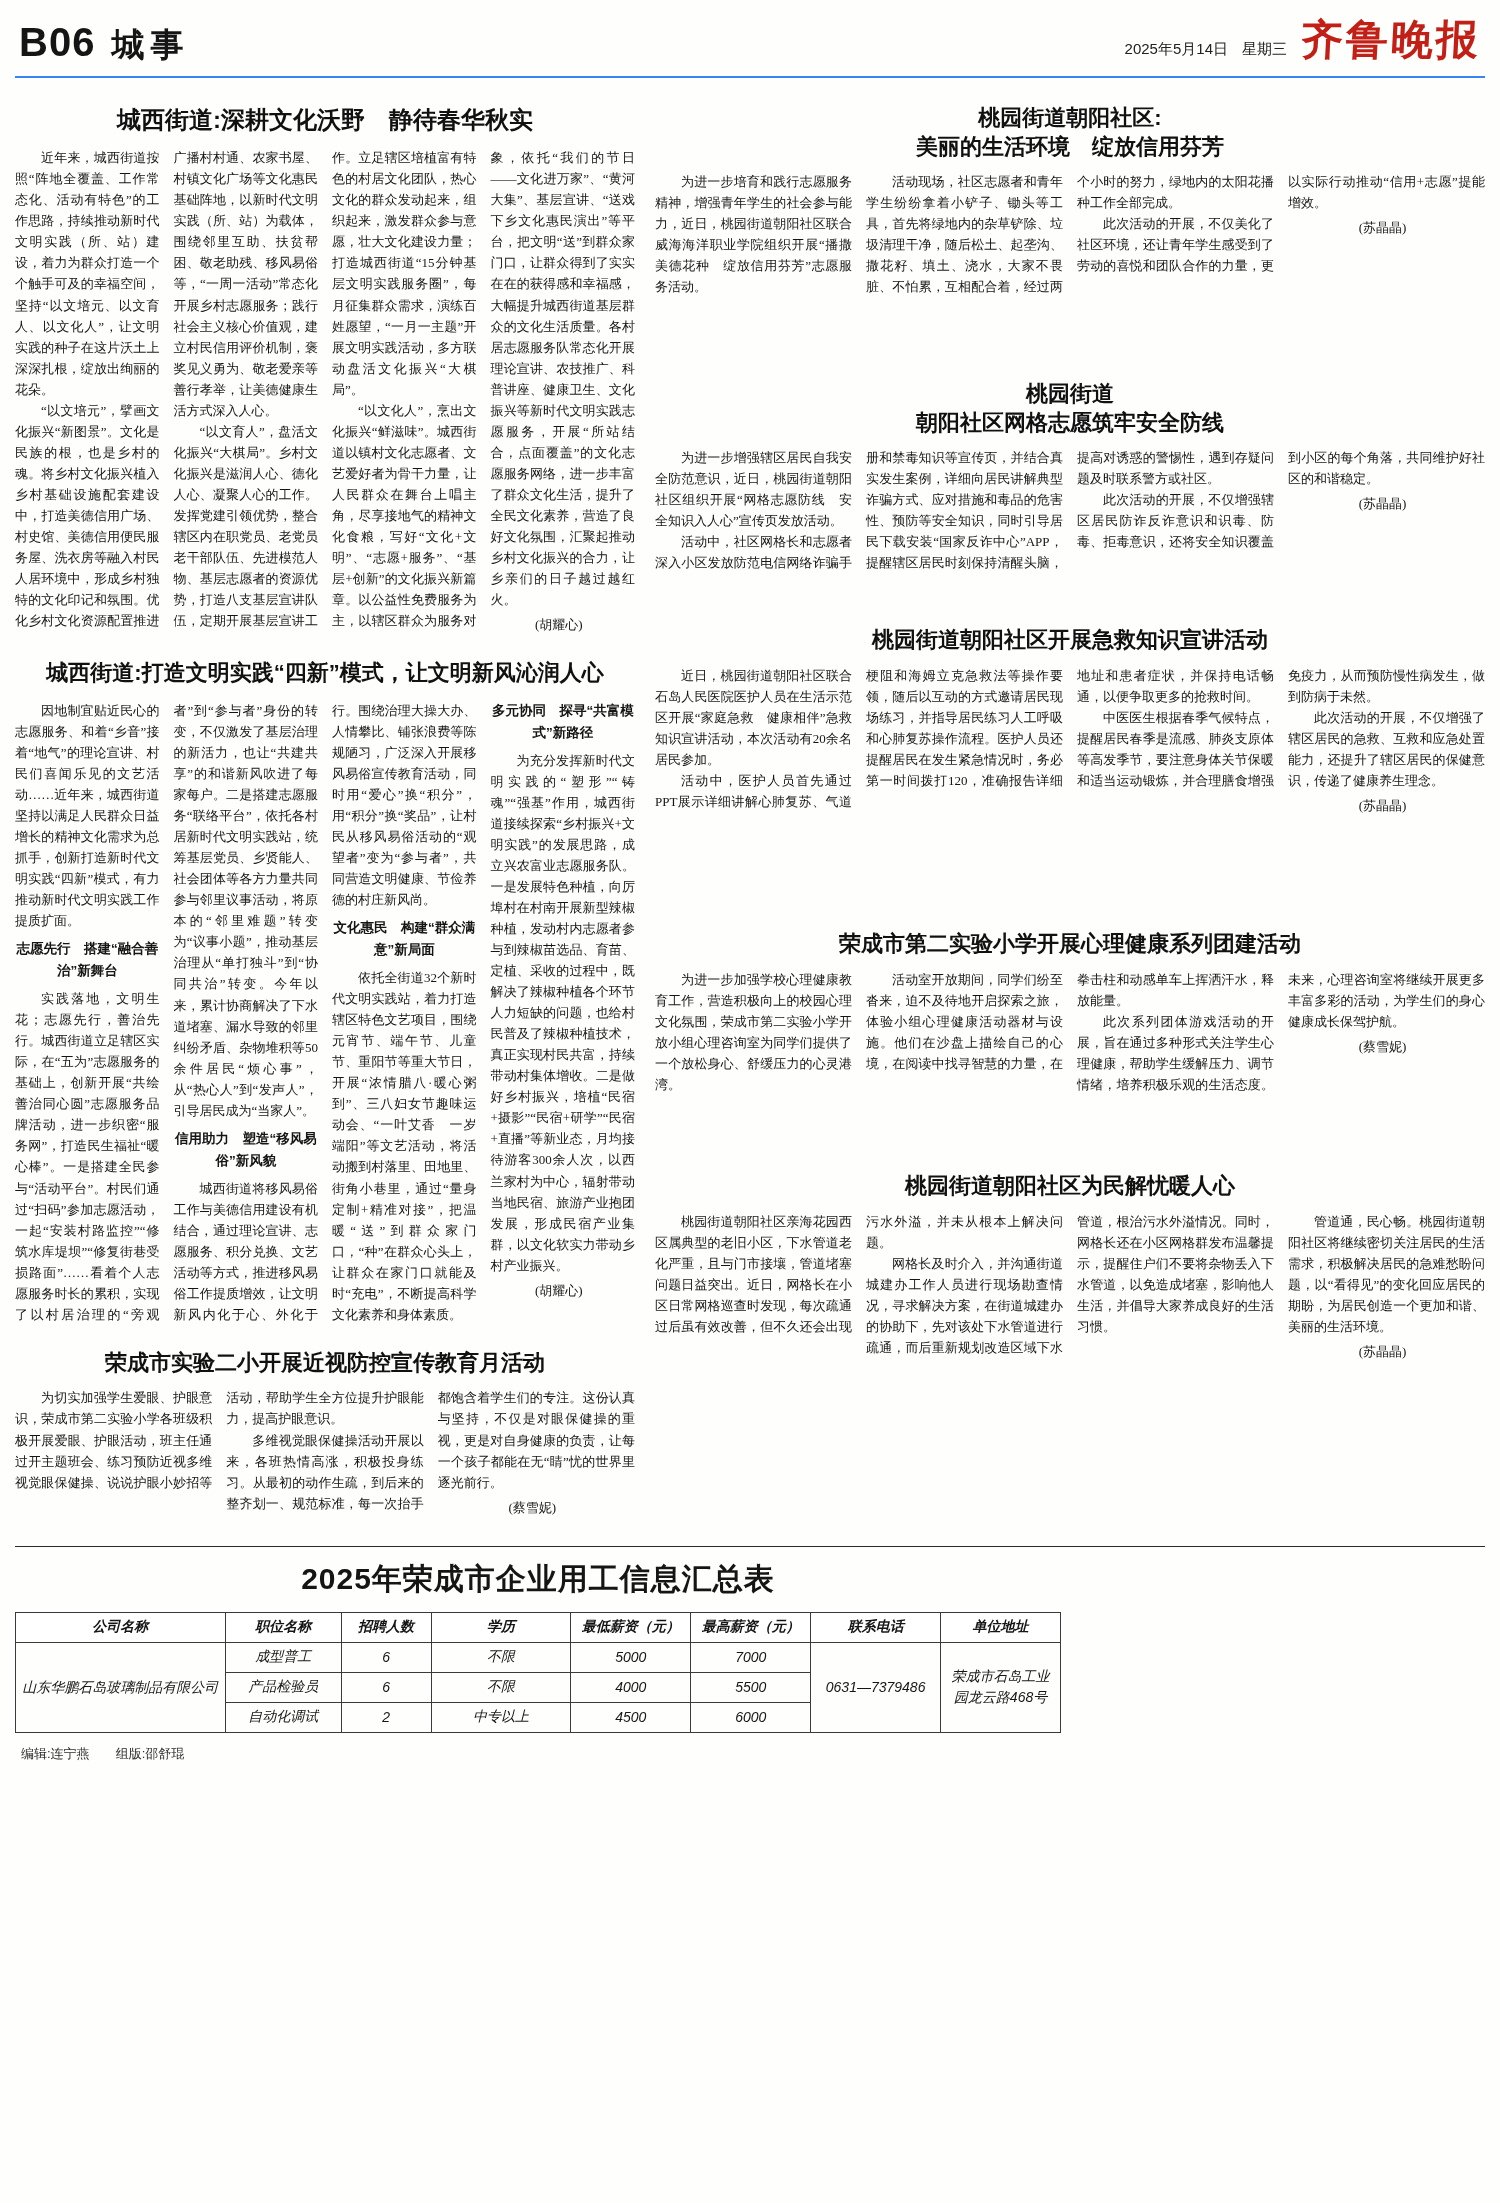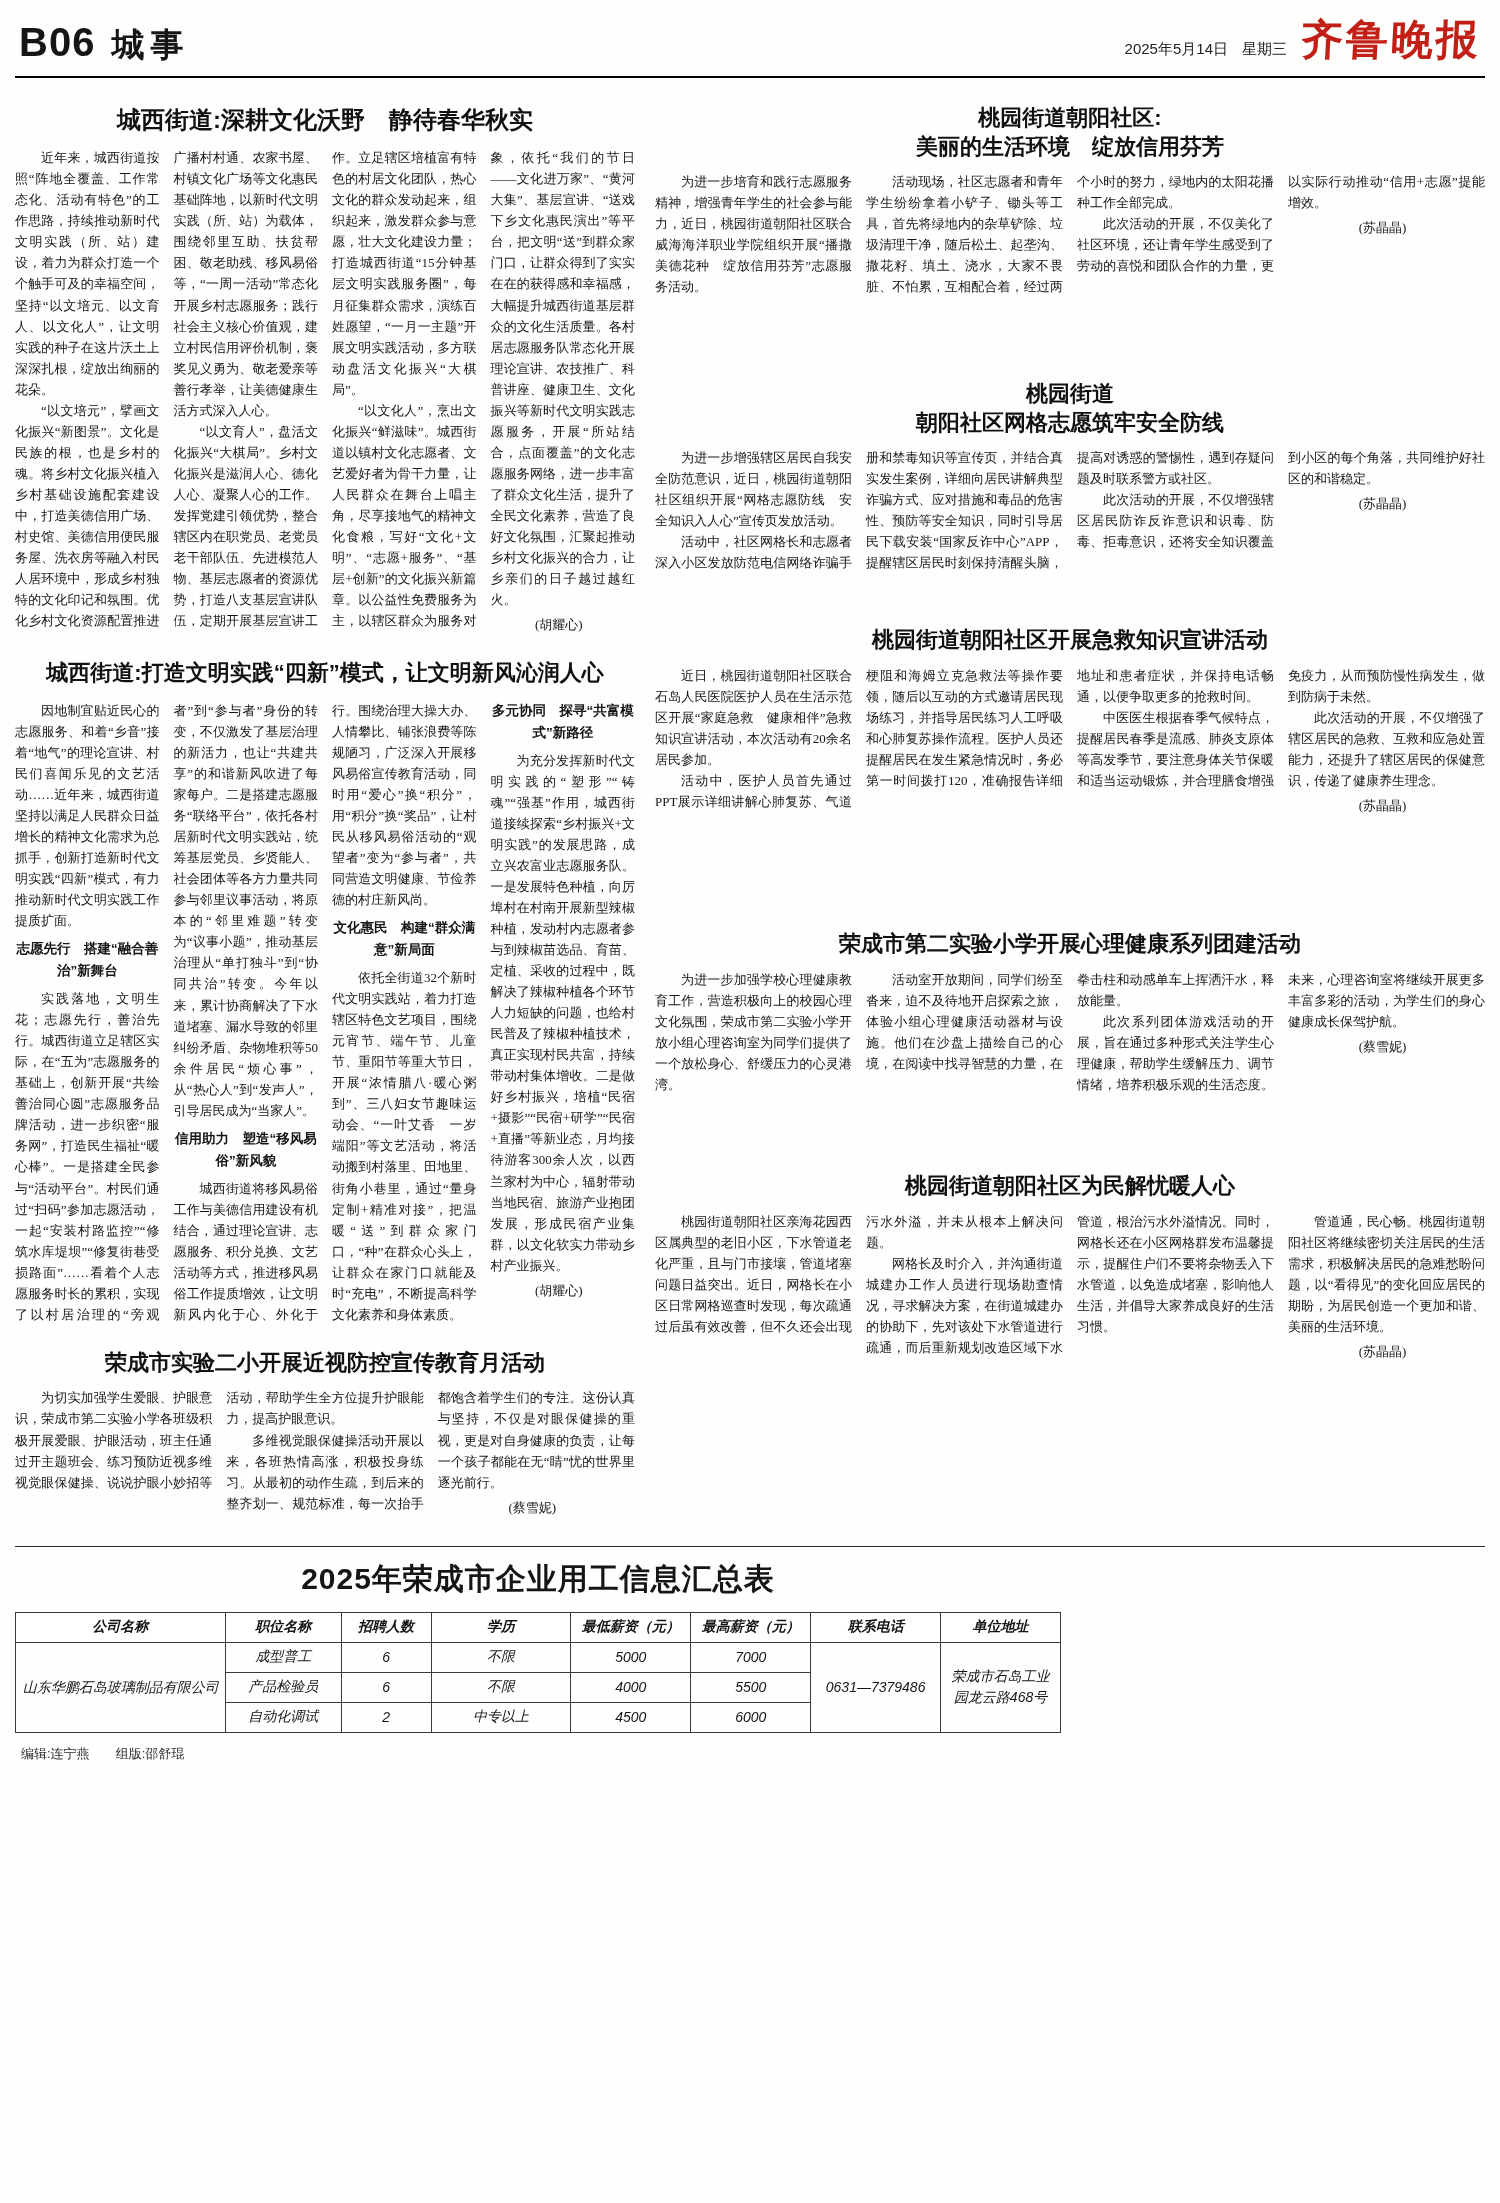--- a/index.html
+++ b/index.html
@@ -11,21 +11,21 @@
     background:#fefefc;
     color:#151515;
     font-family:"Liberation Serif", serif;
     padding:0 15px;
     overflow:hidden;
   }
   
   .masthead {
     display:flex; justify-content:space-between; align-items:flex-end;
     padding:12px 4px 8px 4px;
-    border-bottom:2px solid #000000;
+    border-bottom:2px solid #3b82f6;
   }
   .mast-left { display:flex; align-items:baseline; gap:16px; font-family:"Liberation Sans", sans-serif; }
   .page-code { font-size:40px; font-weight:bold; letter-spacing:1px; }
   .section-name { font-size:33px; font-weight:bold; letter-spacing:6px; }
   .mast-right { display:flex; align-items:baseline; gap:14px; }
   .issue-date, .issue-weekday { font-size:15px; font-family:"Liberation Sans", sans-serif; color:#222; }
   .paper-logo {
     font-size:42px; font-weight:bold;
     font-family:"Liberation Serif", serif;
     letter-spacing:3px;
@@ -72,21 +72,21 @@
     margin-bottom:12px; letter-spacing:1px;
   }
   table.jobs {
     border-collapse:collapse; width:1046px;
     font-size:14px; text-align:center;
     font-family:"Liberation Sans", sans-serif;
     font-style:italic;
   }
   table.jobs th, table.jobs td { border:1px solid #3a3a3a; padding:4px 6px; height:30px; }
   table.jobs th { font-weight:bold; background:#fff; }
-  td.company { width:210px; padding:4px 34px; line-height:1.5;text-align:right; }
+  td.company { width:210px; padding:4px 34px; line-height:1.5; }
   td.addr    { width:120px; padding:4px 18px; line-height:1.5; }
   
   .page-footer {
     padding:12px 6px 0 6px;
     font-size:13px; color:#2c2c2c;
     font-family:"Liberation Sans", sans-serif;
     display:flex; gap:26px;
   }
 </style>
 </head>

